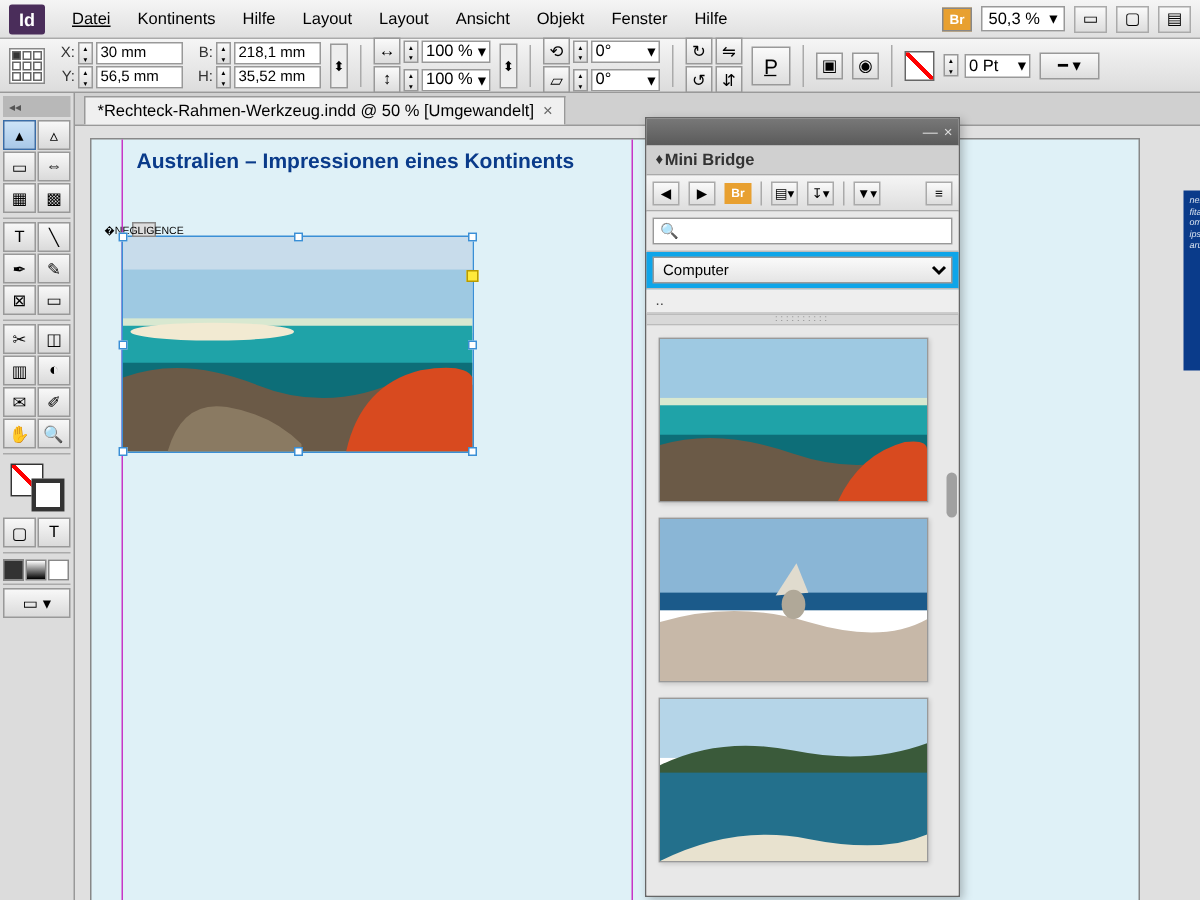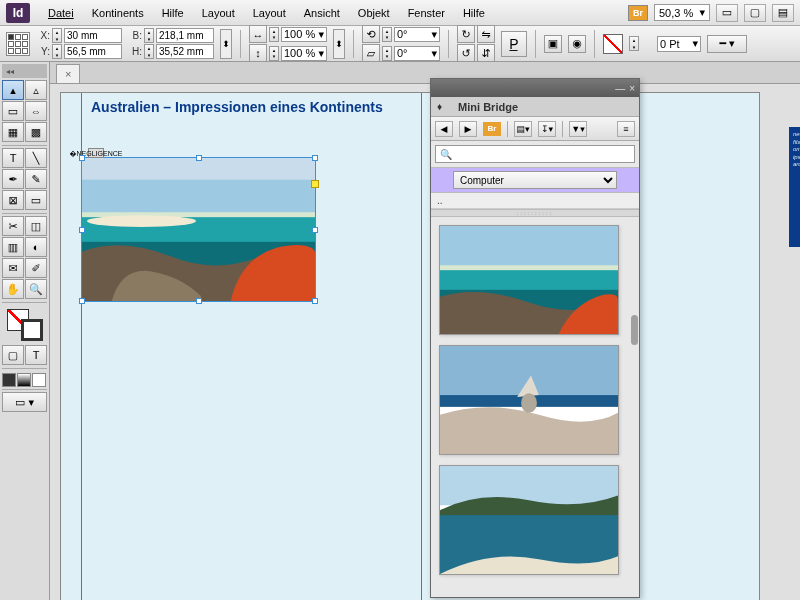--- a/index.html
+++ b/index.html
@@ -76,21 +76,21 @@
 
 .mini-bridge { position:absolute; left:430px; top:78px; width:210px; height:520px; background:#e4e4e4; border:1px solid #666; box-shadow:2px 2px 6px rgba(0,0,0,0.25); display:flex; flex-direction:column; }
 .mb-titlebar { height:18px; background:linear-gradient(#787878,#5a5a5a); display:flex; align-items:center; justify-content:flex-end; padding:0 4px; gap:4px; }
 .mb-titlebar span { color:#ddd; font-size:10px; cursor:pointer; }
 .mb-tab { height:20px; background:#d0d0d0; border-bottom:1px solid #aaa; display:flex; align-items:center; padding:0 6px; font-size:10px; font-weight:bold; color:#333; }
 .mb-toolbar { height:24px; background:linear-gradient(#f5f5f5,#dedede); border-bottom:1px solid #aaa; display:flex; align-items:center; padding:0 4px; gap:6px; }
 .mb-btn { width:18px; height:16px; border:1px solid #aaa; background:linear-gradient(#fafafa,#ddd); display:flex; align-items:center; justify-content:center; font-size:9px; cursor:pointer; }
 .mb-br { width:18px; height:14px; background:#e8a030; color:#fff; font-size:8px; font-weight:bold; display:flex; align-items:center; justify-content:center; }
 .mb-search { padding:4px; border-bottom:1px solid #bbb; background:#e8e8e8;}
 .mb-search-input { width:100%; height:18px; border:1px solid #999; background:#fff; padding:0 4px; font-size:10px; }
-.mb-path { padding:3px 22px; background:#c4b5fd; border-bottom:1px solid #bbb; }
+.mb-path { padding:3px 4px; background:#0ea5e9; border-bottom:1px solid #bbb; }
 .mb-path select { width:100%; height:18px; border:1px solid #999; background:linear-gradient(#fafafa,#e5e5e5); font-size:10px; padding:0 2px; }
 .mb-crumb { padding:2px 6px; font-size:10px; color:#444; border-bottom:1px solid #ccc; background:#eee;}
 .mb-divider { height:8px; background:#d8d8d8; border-top:1px solid #bbb; border-bottom:1px solid #bbb; display:flex; align-items:center; justify-content:center; color:#888; font-size:6px; letter-spacing:2px;}
 .mb-content { flex:1; overflow-y:auto; background:#e8e8e8; padding:8px; display:flex; flex-direction:column; gap:10px; }
 .mb-thumb { width:180px; height:110px; border:1px solid #999; background:#fff; box-shadow:1px 1px 3px rgba(0,0,0,0.15); }
 .mb-scroll-thumb { position:absolute; right:1px; top:236px; width:7px; height:30px; background:#a0a0a0; border-radius:4px; }
 </style>
 </head>
 <body>
 
@@ -227,21 +227,21 @@
         <div class="icon-grid">↺</div>
         <div class="icon-grid">⇵</div>
       </div>
   </div>
   <div class="icon-grid" style="width:26px;height:26px;font-size:14px;">P̲</div>
   <div class="vline"></div>
   <div class="icon-grid">▣</div>
   <div class="icon-grid">◉</div>
   <div class="vline"></div>
   <div class="stroke-swatch"></div>
-  <div style="display:flex; align-items:center; gap:18px;">
+  <div style="display:flex; align-items:center; gap:4px;">
     <div class="spin">
         <div>▴</div>
         <div>▾</div>
       </div>
     <div class="pt-input">
         <span>0 Pt</span>
         <span>▾</span>
       </div>
   </div>
   <div class="icon-grid" style="width:40px;">━ ▾</div>
@@ -310,20 +310,21 @@
     </div>
     <div class="tool-sep"></div>
     <div class="tool-row">
         <div class="tool" style="width:46px;">▭ ▾</div>
       </div>
   </div>
 
   <div class="canvas-area">
     <div class="tab-strip">
       <div class="doc-tab">
+        <span>*Rechteck-Rahmen-Werkzeug.indd @ 50 % [Umgewandelt]</span>
         <span class="x">×</span>
       </div>
     </div>
 
     <div class="page">
       <div class="guide-v" style="left:20px;"></div>
       <div class="guide-v" style="left:360px;"></div>
       <div class="headline">Australien – Impressionen eines Kontinents</div>
 
       <div class="text-block">nese cupta eum volorro voluptiam, corpore pra mque moloremm venitur mi, omnihil fitas cuntam et oditem res esitiaes ciendam imus maximper quam ad ea pe naturia omnis escilis conseque scidera iur, quuntem quam haribus, aut reh as audam re volest, ipsaper empore od minti git magnim undellati aciaecus volorer iossequi a rempost, arundi acera nes erit, tem adis millitatus.</div>
@@ -356,21 +357,21 @@
 
     </div>
   </div>
 </div>
 
 <div class="mini-bridge">
   <div class="mb-titlebar">
     <span>—</span>
     <span>×</span>
   </div>
-  <div class="mb-tab">♦ <span style="margin-left:16px;">Mini Bridge</span></div>
+  <div class="mb-tab">♦ <span style="margin-left:1px;">Mini Bridge</span></div>
   <div class="mb-toolbar">
     <div class="mb-btn">◀</div>
     <div class="mb-btn">▶</div>
     <div class="mb-br">Br</div>
     <div style="width:1px;height:16px;background:#aaa;"></div>
     <div class="mb-btn">▤▾</div>
     <div class="mb-btn">↧▾</div>
     <div style="width:1px;height:16px;background:#aaa;"></div>
     <div class="mb-btn">▼▾</div>
     <div style="flex:1"></div>

